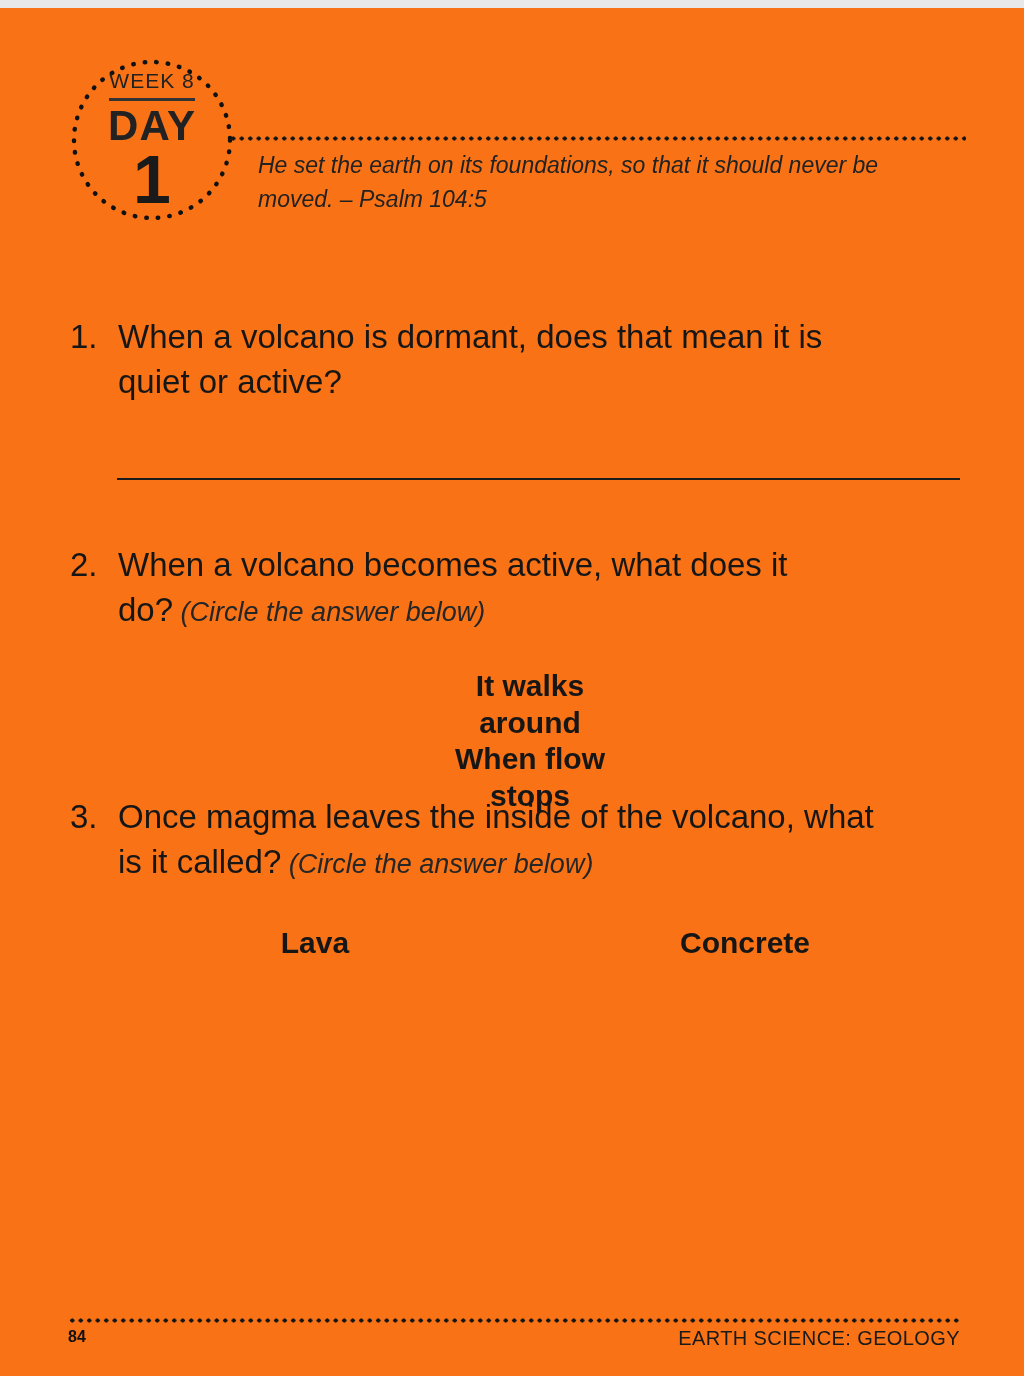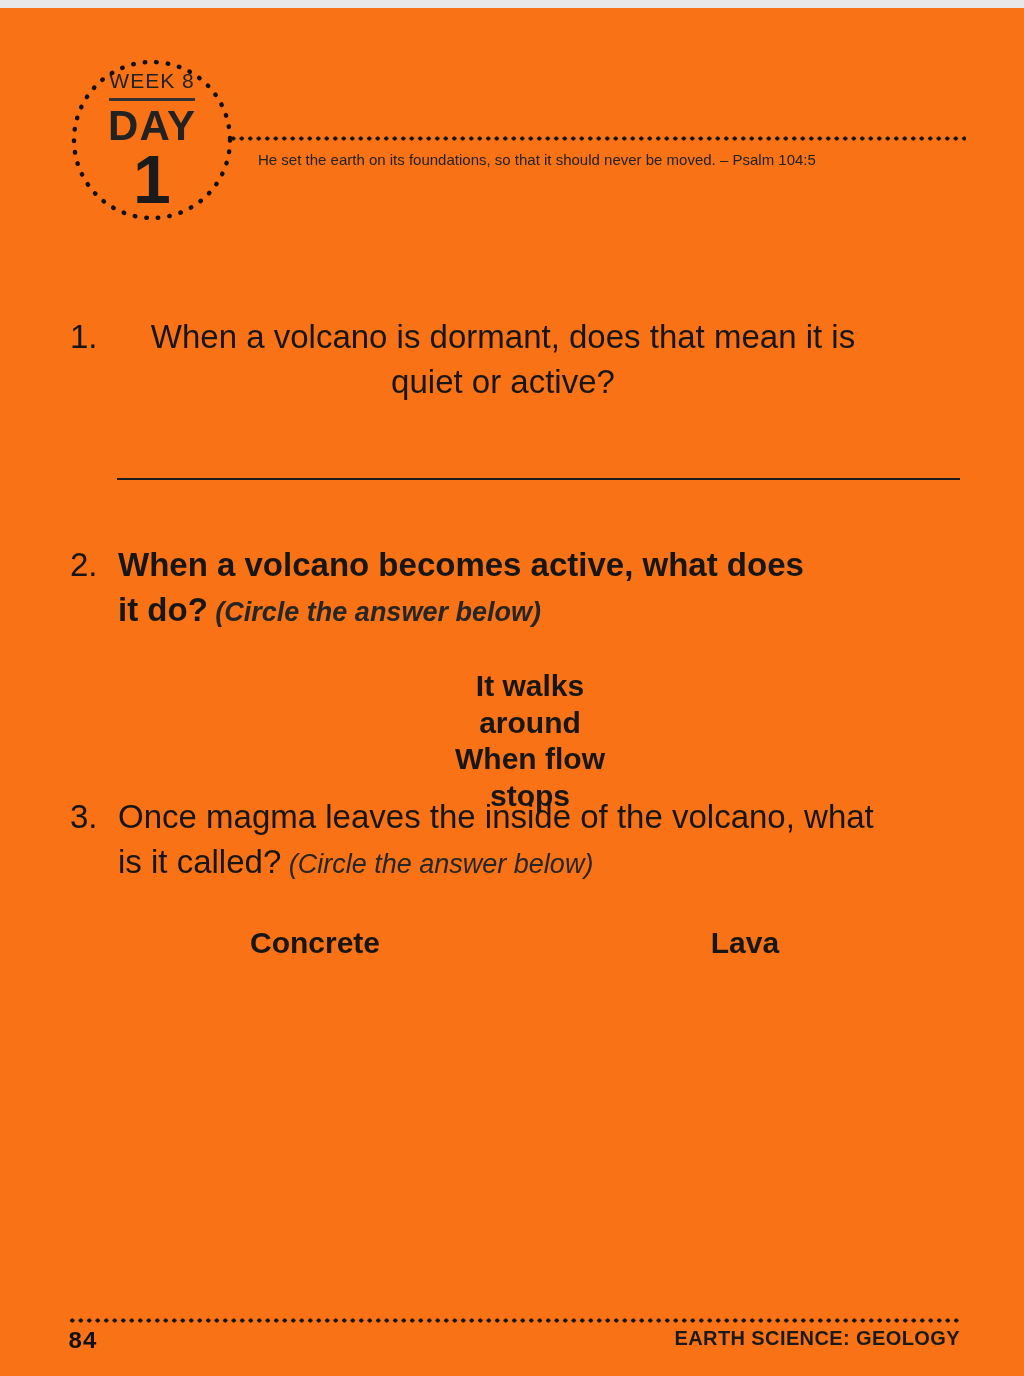--- a/index.html
+++ b/index.html
@@ -77,38 +77,39 @@
     background-size: 8.5px 5px;
     background-repeat: repeat-x;
     background-position: left center;
   }
   .rule-header { left: 229px; top: 128px; width: 737px; }
   .verse {
     position: absolute;
     left: 258px;
     top: 141px;
     width: 672px;
-    font-size: 15px;
+    font-size: 23px;
+    font-style: italic;
     line-height: 1.47;
     color: #222;
   }
 
   
   .question {
     position: absolute;
     left: 70px;
     display: flex;
     font-size: 33px;
     line-height: 45px;
     color: #161616;
   }
   .qnum { width: 48px; flex-shrink: 0; }
   .qtext { flex: 1; }
-  .q1 { top: 306px; } .q1 .qtext { max-width: 770px; text-align: center; }
-  .q2 { top: 534px; } .q2 .qtext { max-width: 700px; font-weight: bold; }
+  .q1 { top: 306px; } .q1 .qtext { max-width: 770px; }
+  .q2 { top: 534px; } .q2 .qtext { max-width: 700px; }
   .q3 { top: 786px; } .q3 .qtext { max-width: 760px; }
   .hint {
     font-style: italic;
     font-size: 27px;
     color: #262626;
   }
   .hint:not(:empty)::before { content: " "; }
 
   .answer-line {
     position: absolute;
@@ -142,31 +143,30 @@
     color: #161616;
     cursor: pointer;
   }
 
   
   .rule-footer { left: 68px; top: 1310px; width: 892px; }
   .footer-page-num {
     position: absolute;
     left: 68px;
     top: 1320px;
-    font-size: 24px;
+    font-size: 16px;
     font-weight: 700;
     color: #111;
-    font-family: Liberation Mono, monospace;
   }
   .footer-book-title {
     position: absolute;
     right: 64px;
     top: 1319px;
     font-size: 20px;
-    font-weight: 700;
+    font-weight: 400;
     letter-spacing: 0.4px;
     color: #1a1a1a;
   }
 </style>
 </head>
 <body>
 
 <div class="page">
 
   <div class="badge">
@@ -204,24 +204,24 @@
       <div class="option-label">When flow stops</div>
     </div>
   </div>
 
   <div class="question q3">
     <div class="qnum">3.</div>
     <div class="qtext"><span>Once magma leaves the inside of the volcano, what is it called?</span><span class="hint">(Circle the answer below)</span></div>
   </div>
   <div class="options-row options-q3">
     <div class="option">
+      <div class="option-label">Lava</div>
+    </div>
+    <div class="option">
       <div class="option-label">Concrete</div>
-    </div>
-    <div class="option">
-      <div class="option-label">Lava</div>
     </div>
   </div>
 
   <div class="dotted-rule rule-footer"></div>
   <div class="footer-page-num">84</div>
   <div class="footer-book-title">EARTH SCIENCE: GEOLOGY</div>
 
 </div>
 
 </body></html>

